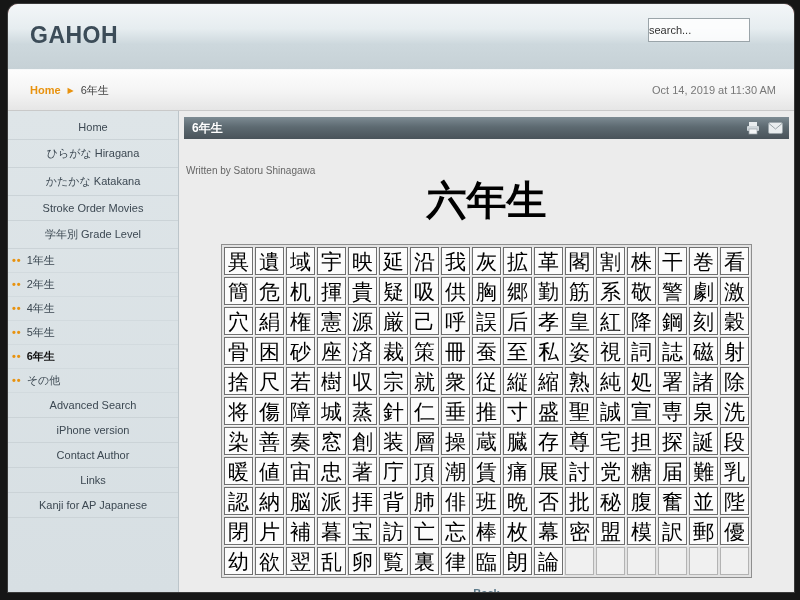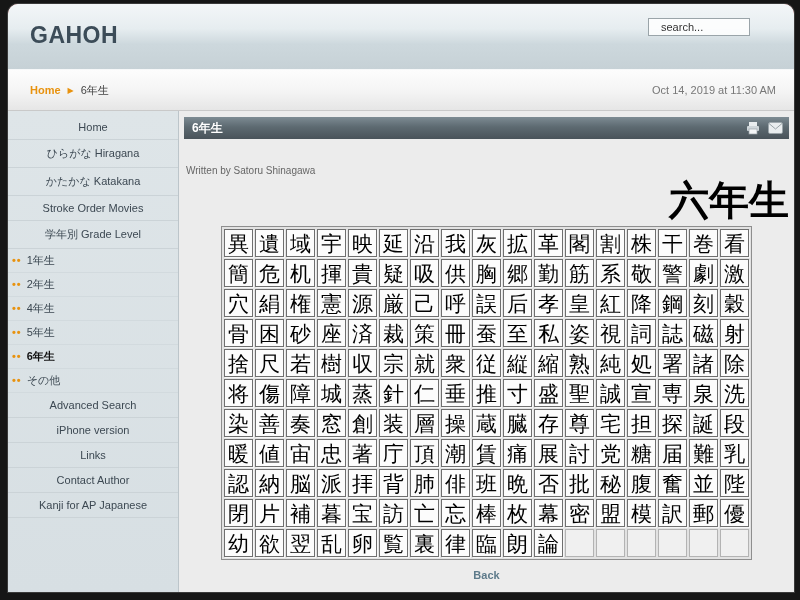--- a/index.html
+++ b/index.html
@@ -8,23 +8,23 @@
   #frame { position:absolute; left:8px; top:4px; width:786px; height:588px;
     border-radius:10px 10px 0 0; overflow:hidden; background:#fca5a5;
     display:flex; flex-direction:column; box-shadow:0 0 0 1px #3a3a3a; }
 
   
   .header { height:66px; flex:0 0 66px; position:relative;
     background:linear-gradient(180deg,#f3f6f8 0%,#e6edf0 38%,#cdd8dd 62%,#c6d1d6 100%);
     border-bottom:1px solid #f6f8f9; }
   .site-title { position:absolute; left:22px; top:18px; font-size:23px; font-weight:bold;
     color:#3c4c58; letter-spacing:0.5px; }
-  .search-input { position:absolute; right:44px; top:14px; width:102px; height:18px;
+  .search-input { position:absolute; right:44px; top:14px; width:102px; height:24px;
     border:1px solid #9aa4a9; background:rgba(255,255,255,0.85); font-size:11px;
-    color:#333; padding:1px 12px; font-family:"Liberation Sans", sans-serif; }
+    color:#333; padding:1px 0; font-family:"Liberation Sans", sans-serif; }
 
   
   .crumbbar { height:41px; flex:0 0 41px; position:relative;
     background:linear-gradient(180deg,#fdfdfd 0%,#f4f4f4 55%,#e6e6e6 100%);
     border-bottom:1px solid #c9c9c9; display:flex; align-items:center; }
   .crumbs { margin-left:22px; font-size:11px; color:#333; display:flex; align-items:center; gap:7px; }
   .crumb-home { color:#e8920e; font-weight:bold; cursor:pointer; }
   .crumb-arrow { color:#e8920e; font-size:8px; }
   .crumb-current { color:#444; }
   .crumb-date { position:absolute; right:18px; font-size:11px; color:#777; }
@@ -46,22 +46,22 @@
   
   .titlebar { height:22px; background:linear-gradient(180deg,#7d8b93 0%,#5d6a71 45%,#49535a 100%);
     color:#fff; font-size:12px; font-weight:bold; line-height:22px; padding-left:8px;
     position:relative; }
   .titlebar-icons { position:absolute; right:6px; top:3px; display:flex; gap:6px; }
   .tb-icon { width:16px; height:16px; display:inline-flex; align-items:center;
     justify-content:center; cursor:pointer; }
 
   .author { font-size:10px; color:#666; margin:26px 0 2px 2px; }
 
-  .page-heading { text-align:right; font-family:"DejaVu Serif", serif; font-weight:bold;
-    font-size:40px; color:#000; margin:2px 0 4px 0; line-height:1.1; }
+  .page-heading { text-align:center; font-family:"DejaVu Serif", serif; font-weight:bold;
+    font-size:40px; color:#000; margin:2px 0 22px 0; line-height:1.1; }
 
   
   table.kanji { margin:0 auto; border-collapse:separate; border-spacing:2px;
     background:#e2e2e2; border:1px solid #8e8e8e; }
   table.kanji td { padding:0; }
   .kbox { display:block; width:29px; height:28px; line-height:28px; text-align:center;
     background:#fcfcfc; border:1px solid #6f6f6f; color:#000; cursor:pointer;
     font-family:"DejaVu Serif", serif; font-size:21px;
     box-shadow:1px 1px 0 rgba(255,255,255,0.7); }
   .kbox.empty { background:#f0f0f0; border:1px solid #b3b3b3; cursor:default; box-shadow:none; }
@@ -97,22 +97,22 @@
         <div class="side-item"><span>Stroke Order Movies</span></div>
         <div class="side-item"><span>学年別 Grade Level</span></div>
         <div class="side-item sub"><span class="bullets">••</span><span>1年生</span></div>
         <div class="side-item sub"><span class="bullets">••</span><span>2年生</span></div>
         <div class="side-item sub"><span class="bullets">••</span><span>4年生</span></div>
         <div class="side-item sub"><span class="bullets">••</span><span>5年生</span></div>
         <div class="side-item sub active"><span class="bullets">••</span><span>6年生</span></div>
         <div class="side-item sub"><span class="bullets">••</span><span>その他</span></div>
         <div class="side-item"><span>Advanced Search</span></div>
         <div class="side-item"><span>iPhone version</span></div>
+        <div class="side-item"><span>Contact Author</span></div>
         <div class="side-item"><span>Links</span></div>
-        <div class="side-item"><span>Contact Author</span></div>
         <div class="side-item"><span>Kanji for AP Japanese</span></div>
       </div>
 
     <div class="content">
 
       <div class="titlebar">
         <span>6年生</span>
         <span class="titlebar-icons">
           <span class="tb-icon">
             <svg width="14" height="14" viewBox="0 0 14 14">

